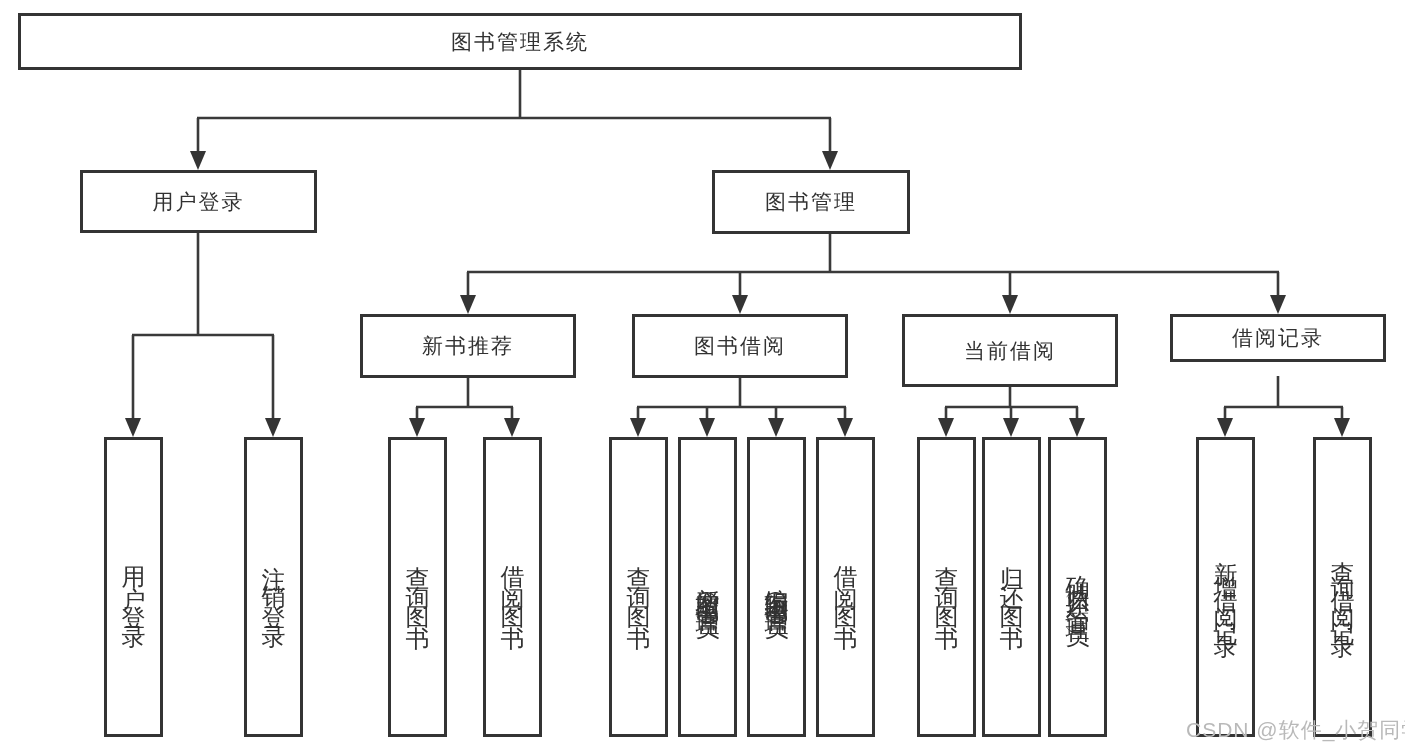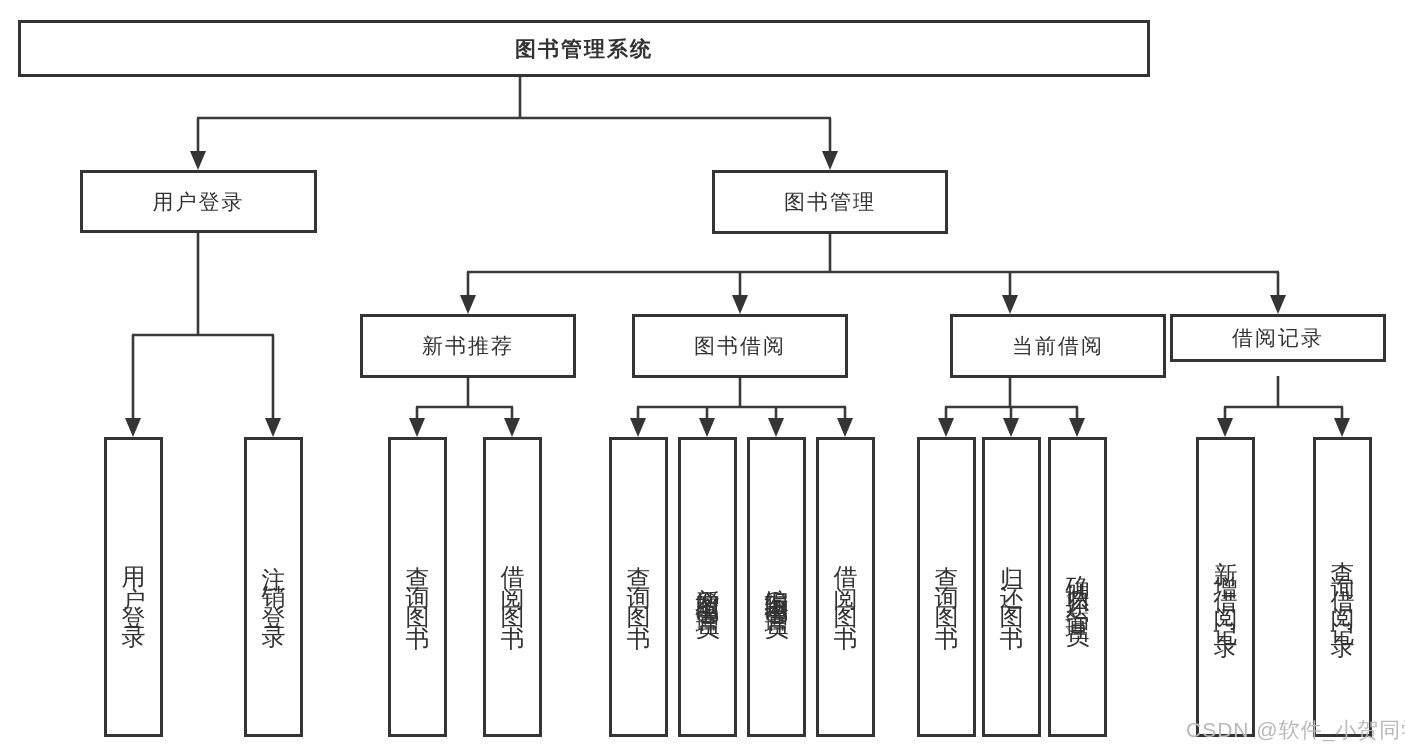--- a/index.html
+++ b/index.html
@@ -16,26 +16,26 @@
   .hnode{font-size:21px;letter-spacing:2px;}
   .leaf{
     writing-mode:vertical-rl;text-orientation:mixed;
     font-size:24px;top:437px;width:59px;height:300px;
   }
   .ls4{letter-spacing:20px;}
   .ls6{letter-spacing:15px;}
   .ls8{letter-spacing:7px;}
   .ls10{letter-spacing:4px;}
   
-  .n-root{left:18px;top:20px;width:1132px;height:57px;font-weight:bold;}
+  .n-root{left:18px;top:13px;width:1004px;height:57px;}
   .n-l2-0{left:80px;top:170px;width:237px;height:63px;}
-  .n-l2-1{left:712px;top:170px;width:236px;height:64px;}
+  .n-l2-1{left:712px;top:170px;width:198px;height:64px;}
   .n-l3-0{left:360px;top:314px;width:216px;height:64px;}
   .n-l3-1{left:632px;top:314px;width:216px;height:64px;}
-  .n-l3-2{left:950px;top:314px;width:216px;height:64px;font-family:Liberation Serif, serif;}
+  .n-l3-2{left:902px;top:314px;width:216px;height:73px;font-family:Liberation Serif, serif;}
   .n-l3-3{left:1170px;top:314px;width:216px;height:48px;}
   
   .g1-0{left:104px;}  .g1-1{left:244px;}
   .g2-0{left:388px;}  .g2-1{left:483px;}
   .g3-0{left:609px;}  .g3-1{left:678px;} .g3-2{left:747px;} .g3-3{left:816px;}
   .g4-0{left:917px;}  .g4-1{left:982px;} .g4-2{left:1048px;}
   .g5-0{left:1196px;} .g5-1{left:1313px;}
   .watermark{
     position:absolute;left:1186px;top:716px;z-index:5;
     font-size:21px;color:#b9b9b9;letter-spacing:1px;white-space:nowrap;

